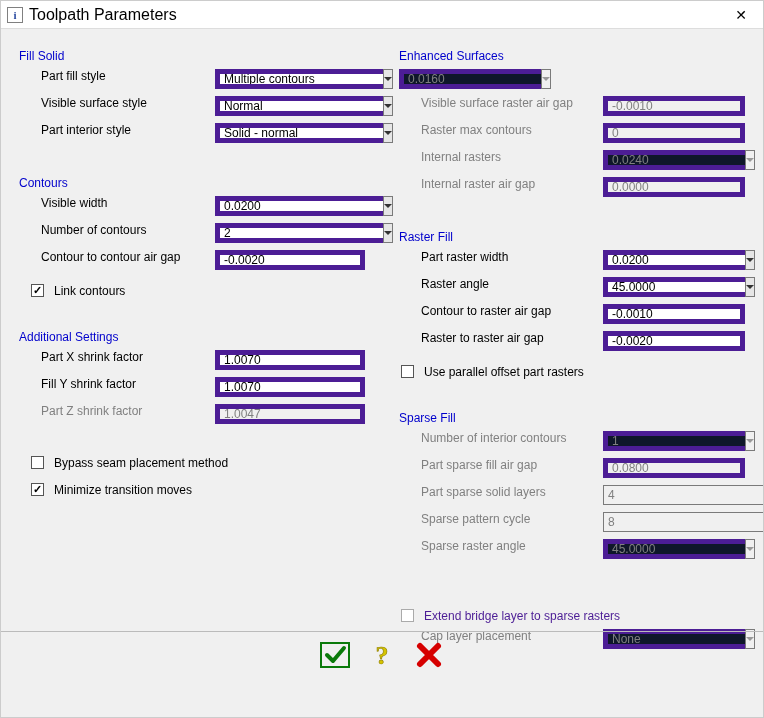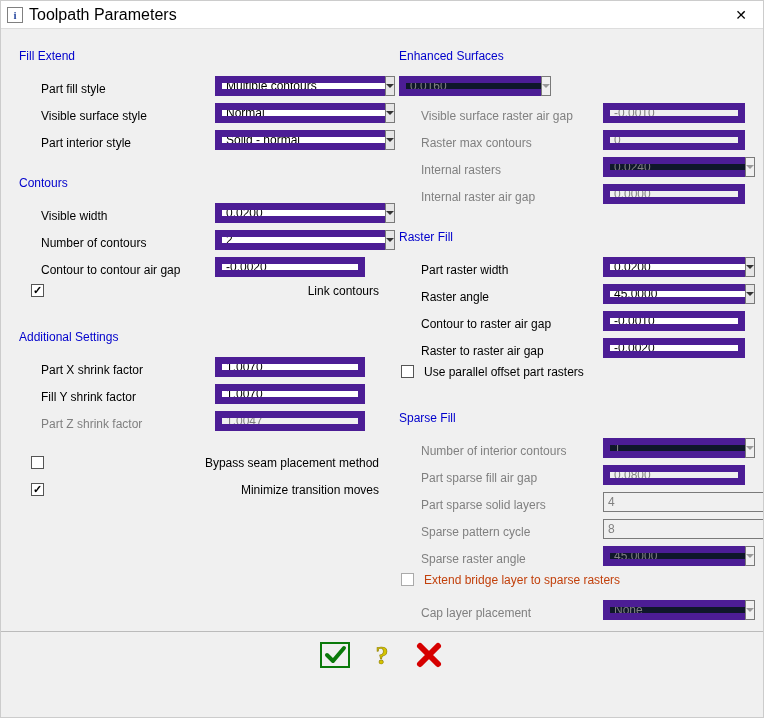--- a/index.html
+++ b/index.html
@@ -55,21 +55,21 @@
   .col-right { position: absolute; left: 398px; top: 12px; width: 346px; }
 
   .section-title {
     color: #0000cc;
     font-size: 12px;
     margin: 8px 0 6px 0;
   }
 
   .row {
     display: flex;
-    align-items: flex-end;
+    align-items: flex-start;
     height: 27px;
     margin-bottom: 0px;
   }
   .row .lbl {
     padding-left: 22px;
     width: 196px;
     white-space: nowrap;
   }
   .row .ctrl {
     flex: 1;
@@ -80,21 +80,21 @@
   .row.disabled select {
     color: #808080;
   }
 
   select.combo, .combo-like, input.txt {
     width: 150px;
     height: 20px;
     font-family: inherit;
     font-size: 12px;
     background: #fff;
-    border: 7px solid #4c1d95;
+    border: 5px solid #4c1d95;
     padding: 0 4px;
   }
   input.txt.readonly, input.txt[readonly] {
     background: #f0f0f0;
   }
   .combo-wrap {
     display:inline-flex;
     width: 150px;
     height: 20px;
   }
@@ -132,22 +132,22 @@
   }
   .chk.checked::after {
     content: "✓";
     font-size: 11px;
     line-height: 11px;
     color: #000;
     font-weight: bold;
   }
   .chk.disabled { border-color:#aaa; }
   .chkrow { display:flex; align-items:center; height:27px; padding-left:2px; }
-  .chkrow.disabled { color:#c2410c; }
-  .chkrow.indent { padding-left: 12px; justify-content: space-between; }
+  .chkrow.disabled { color:#4c1d95;margin-top:36px; }
+  .chkrow.indent { padding-left: 12px; }
 
   .footer {
     position: absolute;
     bottom: 9px;
     left: 0; right: 0;
     border-top: 1px solid #bbb;
     padding-top: 8px;
     text-align: center;
   }
   .footer .btn {
@@ -169,21 +169,21 @@
 <div class="titlebar">
   <span class="icon">i</span>
   <span class="title">Toolpath Parameters</span>
   <span class="close">✕</span>
 </div>
 
 <div class="content">
 
   <div class="col-left">
 
-    <div class="section-title">Fill Extend</div>
+    <div class="section-title">Fill Solid</div>
 
     <div class="row">
       <div class="lbl">Part fill style</div>
       <div class="ctrl">
         <div class="combo-wrap">
           <input class="txt" value="Multiple contours" style="">
           <div class="dd"></div>
         </div>
       </div>
     </div>

